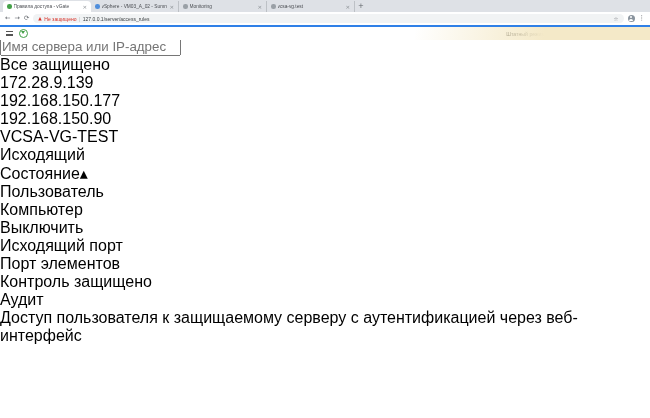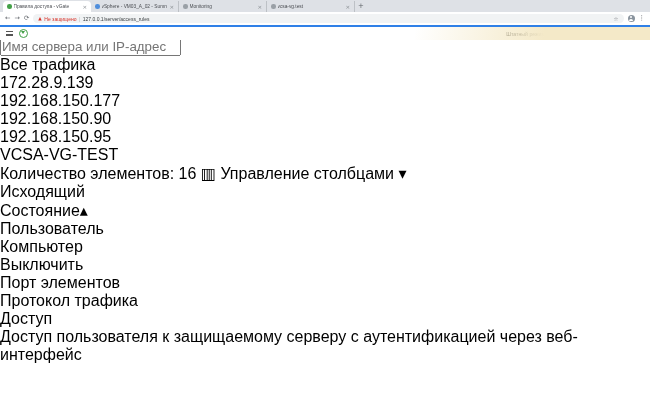--- a/index.html
+++ b/index.html
@@ -227,72 +227,61 @@
 <div class="page-title">Правила доступа</div>
 
 <div class="sidebar">
   <div class="search">
     <span class="mag"></span>
     <input placeholder="Имя сервера или IP-адрес" style="">
   </div>
 
     <div class="sb-item">
       <span class="sb-icon" data-icon="all-servers"></span>
-      <span>Все трафика</span>
+      <span>Все защищено</span>
     </div>
 
     <div class="sb-item">
       <span class="sb-icon" data-icon="host"></span>
       <span>172.28.9.139</span>
     </div>
 
     <div class="sb-item">
       <span class="sb-icon" data-icon="host"></span>
       <span>192.168.150.177</span>
     </div>
 
 
     <div class="sb-item">
       <span class="sb-icon" data-icon="server"></span>
       <span>192.168.150.90</span>
     </div>
 
 
-    <div class="sb-item">
-      <span class="sb-icon" data-icon="server"></span>
-      <span>192.168.150.95</span>
-    </div>
 
     <div class="sb-item selected">
       <span class="sb-icon" data-icon="vcenter"></span>
       <span>VCSA-VG-TEST</span>
     </div>
 
 </div>
 
 <div class="main">
-  <div class="table-meta">
-    <span>Количество элементов: 16</span>
-    <span class="managecols">
-      <span class="ico">▥</span>
-      <span>Управление столбцами</span>
-      <span class="caret ico">▾</span>
-    </span>
-  </div>
 
   <div class="thead">
     <div class="cell col-cb"><span class="cb indet"></span></div>
     <div class="cell col-desc">Исходящий</div>
     <div class="cell col-state"><span>Состояние</span><span class="sort ico">▴</span></div>
     <div class="cell col-user">Пользователь</div>
     <div class="cell col-comp">Компьютер</div>
     <div class="cell col-proto">Выключить</div>
+    <div class="cell col-sport">Исходящий порт</div>
     <div class="cell col-dport">Порт элементов</div>
-    <div class="cell col-traffic">Протокол трафика</div>
-    <div class="cell col-audit">Доступ</div>
+    <div class="cell col-traffic">Контроль защищено</div>
+    <div class="cell col-audit">Аудит</div>
   </div>
 
   <div class="tbody">
 
       <div class="trow selected">
         <div class="cell col-cb"><span class="cb checked"></span></div>
         <div class="cell col-name">Доступ пользователя к защищаемому серверу с аутентификацией через веб-интерфейс</div>
 
       </div>
 

